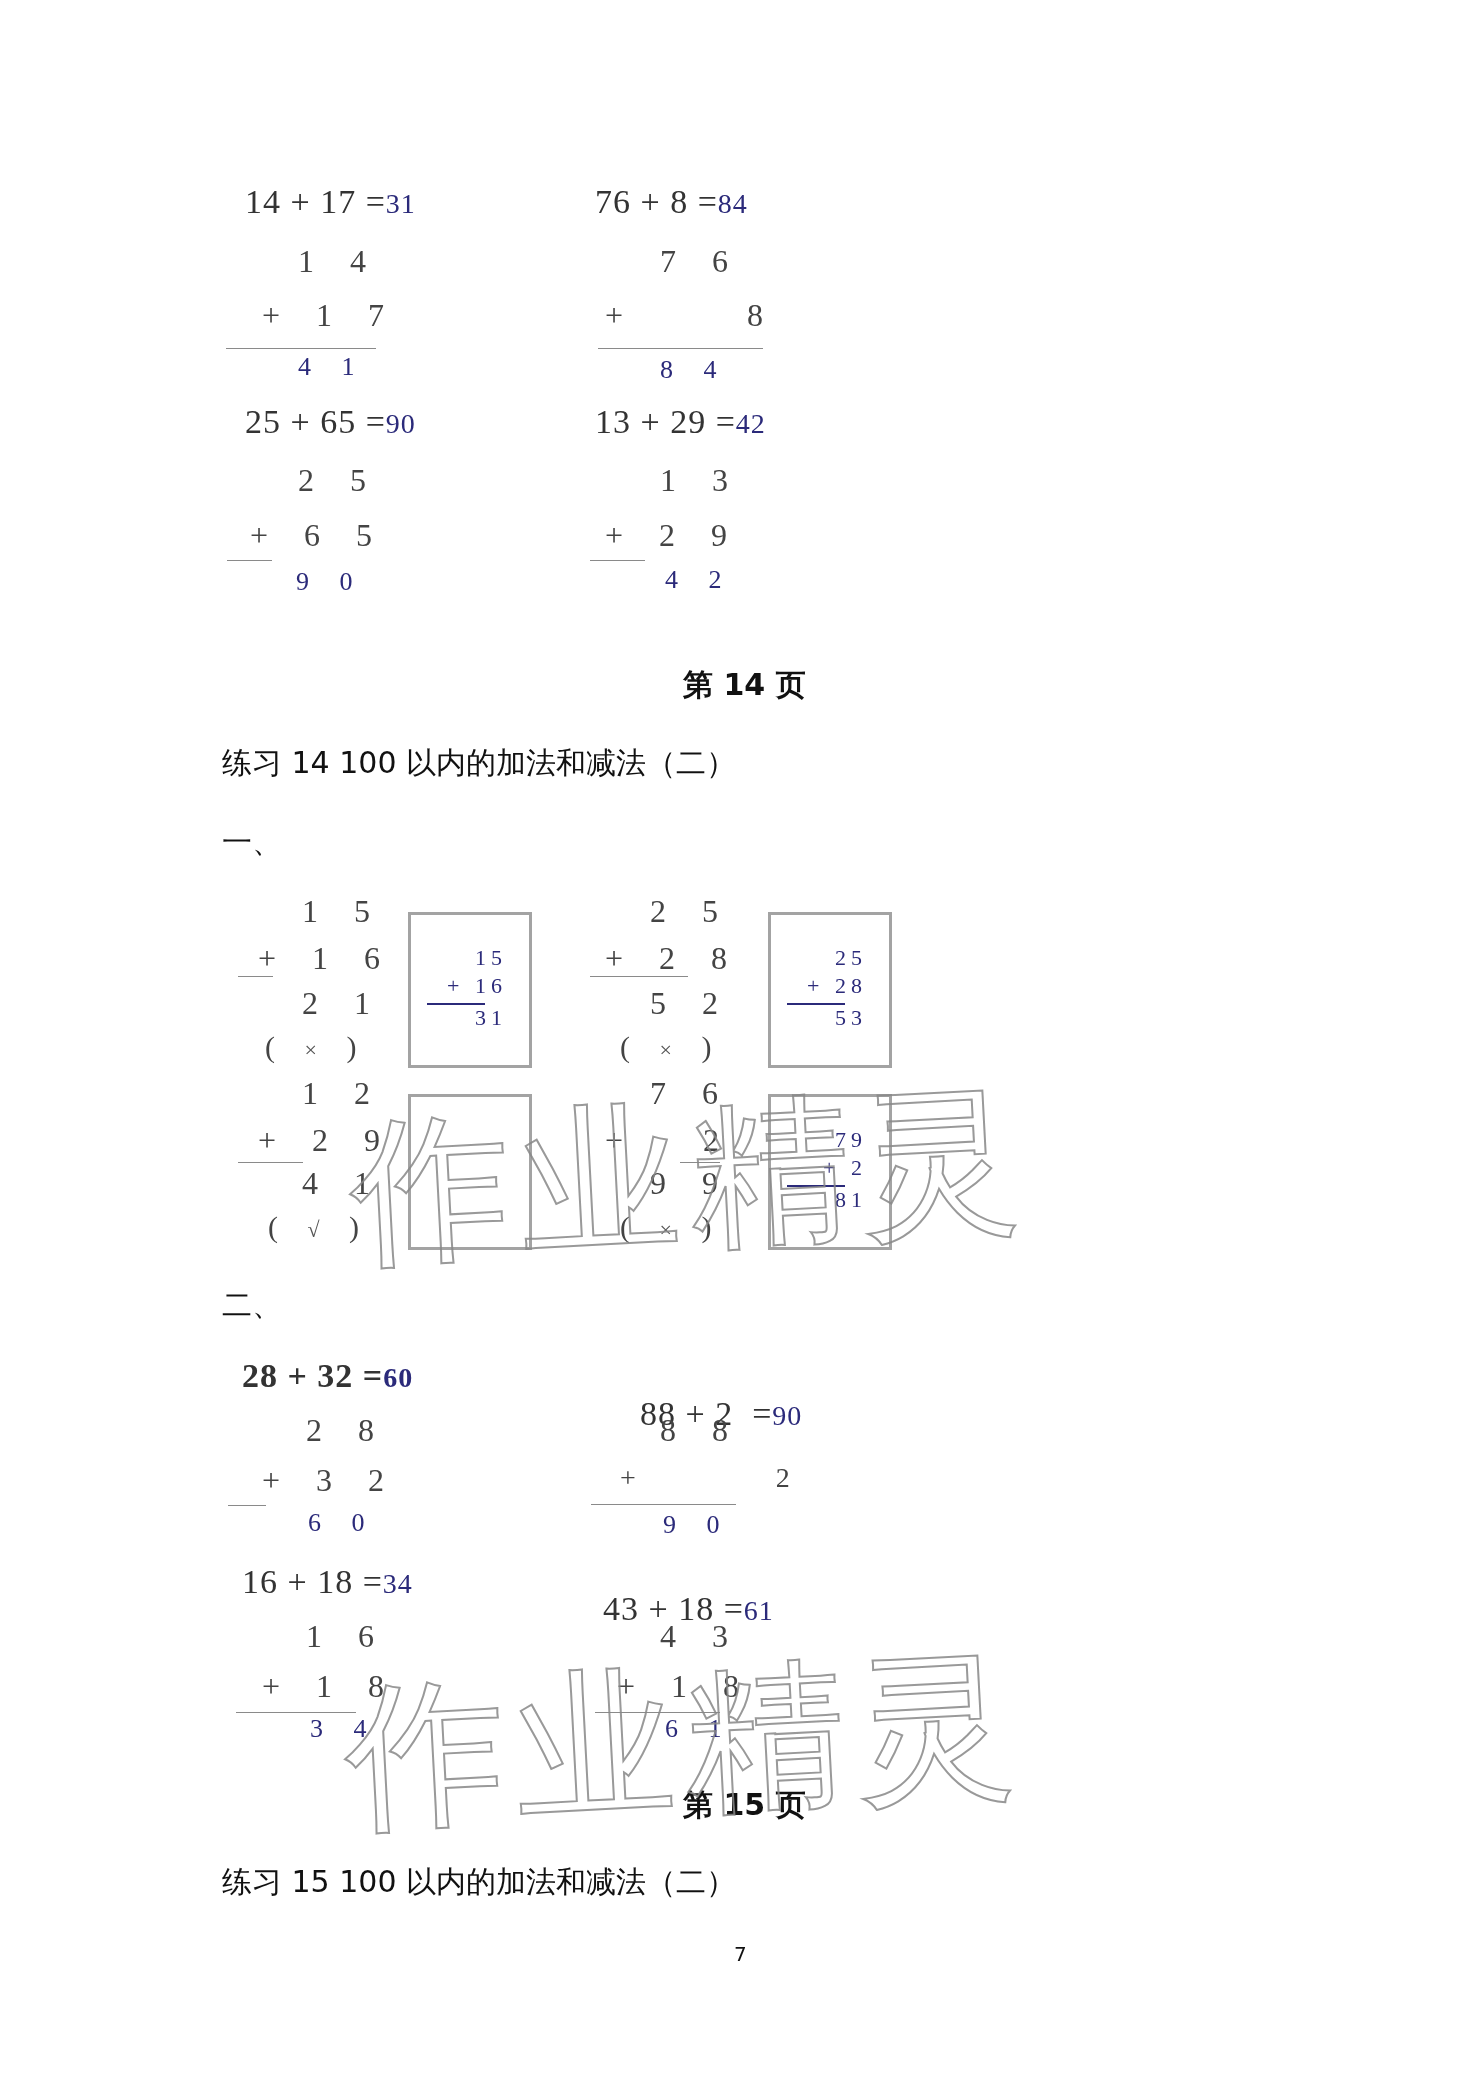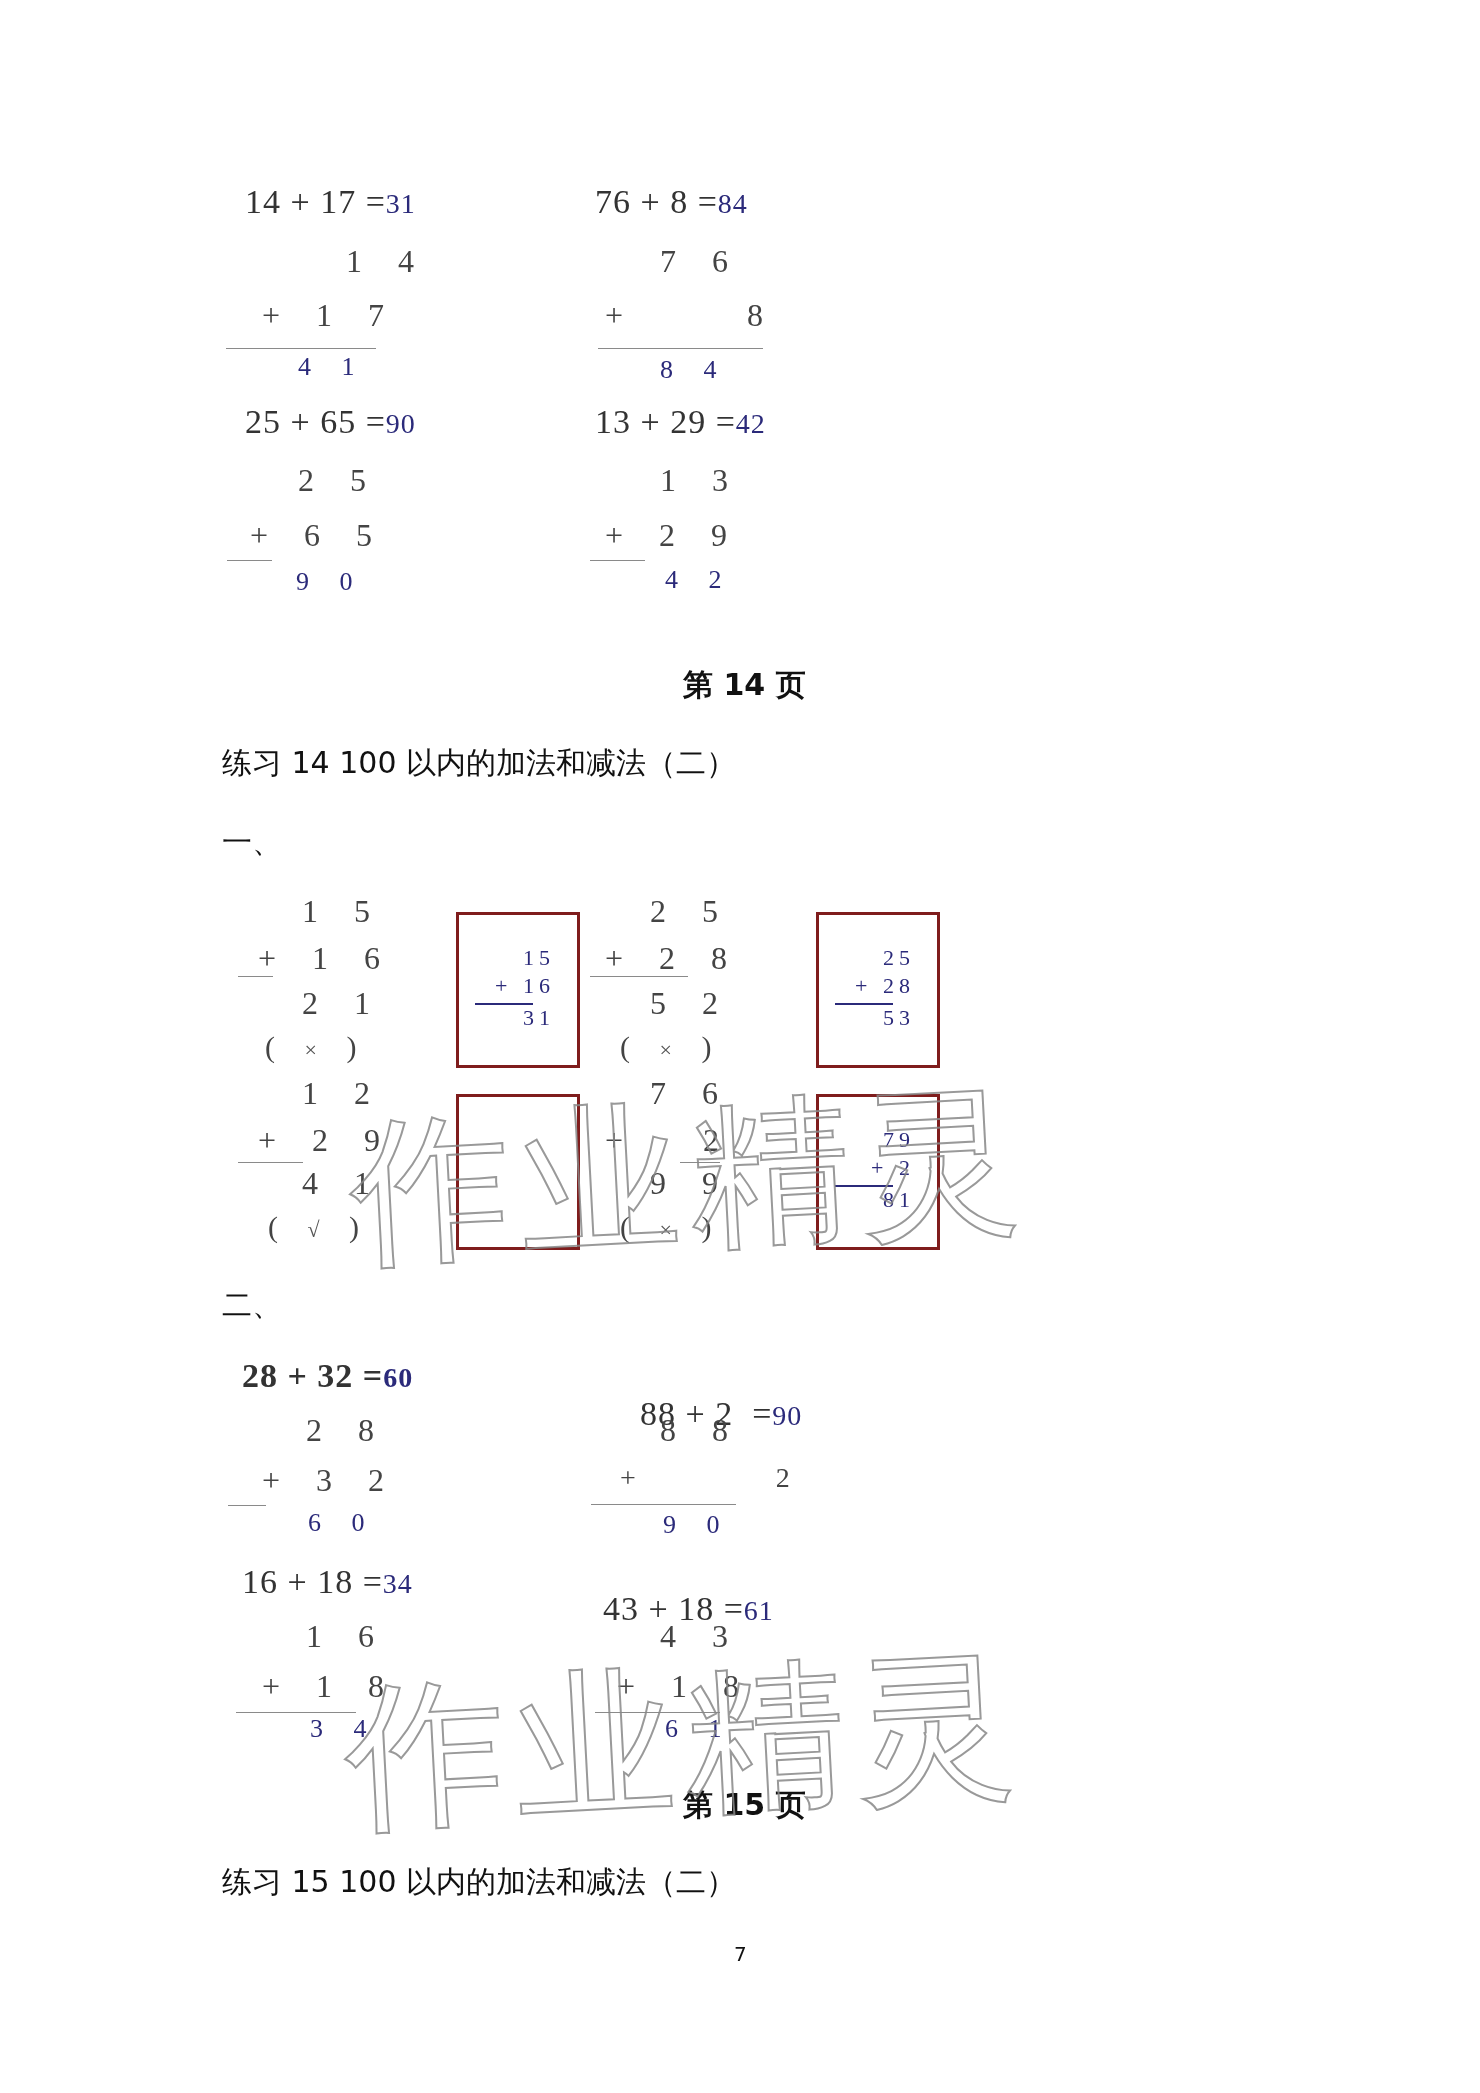--- a/index.html
+++ b/index.html
@@ -7,38 +7,38 @@
          font-family: "Liberation Serif", "DejaVu Serif", serif; color: #333; }
   .abs { position: absolute; white-space: nowrap; }
   .eq { font-size: 34px; color: #333; letter-spacing: 1px; }
   .ans { color: #2b2a7a; font-size: 28px; }
   .digits { font-size: 32px; color: #444; letter-spacing: 14px; }
   .digits-blue { font-size: 26px; color: #2b2a7a; letter-spacing: 12px; }
   .line { position: absolute; height: 1px; background: #8a8a8a; }
   .sans { font-family: "DejaVu Sans", "Liberation Sans", sans-serif; color: #111; }
   .title { font-size: 30px; }
   .heading { font-size: 30px; font-weight: bold; }
-  .box { position: absolute; border: 3px solid #7f1d1d; background: transparent; margin-left: 48px; }
+  .box { position: absolute; border: 3px solid #a3a3a3; background: transparent; }
   .box-inner { position: absolute; font-size: 22px; color: #2b2a7a; letter-spacing: 5px; text-align: right; }
   .box-line { position: absolute; height: 2px; background: #2b2a7a; }
   .mark { font-size: 30px; color: #444; }
   .mark span.sym { font-size: 22px; color: #555; }
   .watermark { position: absolute; font-family: "DejaVu Sans", sans-serif; font-size: 160px;
                color: transparent; -webkit-text-stroke: 2px #888; letter-spacing: 10px; opacity: 0.85; }
   .pagenum { font-size: 20px; font-family: "DejaVu Sans", sans-serif; color: #111; }
 </style>
 </head>
 <body>
 
 <div>
 
   <div class="abs eq" style="left:245px; top:183px;">
     <span>14 + 17 =</span><span class="ans">31</span>
   </div>
-  <div class="abs digits" style="left:298px; top:243px;margin-left:48px;">1 4</div>
+  <div class="abs digits" style="left:298px; top:243px;">1 4</div>
   <div class="abs digits" style="left:250px; top:297px;margin-left:12px;">+ 1 7</div>
   <div class="line" style="left:226px; top:348px; width:150px;"></div>
   <div class="abs digits-blue" style="left:298px; top:352px;">4 1</div>
 
   <div class="abs eq" style="left:595px; top:183px;">
     <span>76 + 8 =</span><span class="ans">84</span>
   </div>
   <div class="abs digits" style="left:660px; top:243px;">7 6</div>
   <div class="abs digits" style="left:605px; top:297px; white-space:pre;">+     8</div>
   <div class="line" style="left:598px; top:348px; width:165px;"></div>

